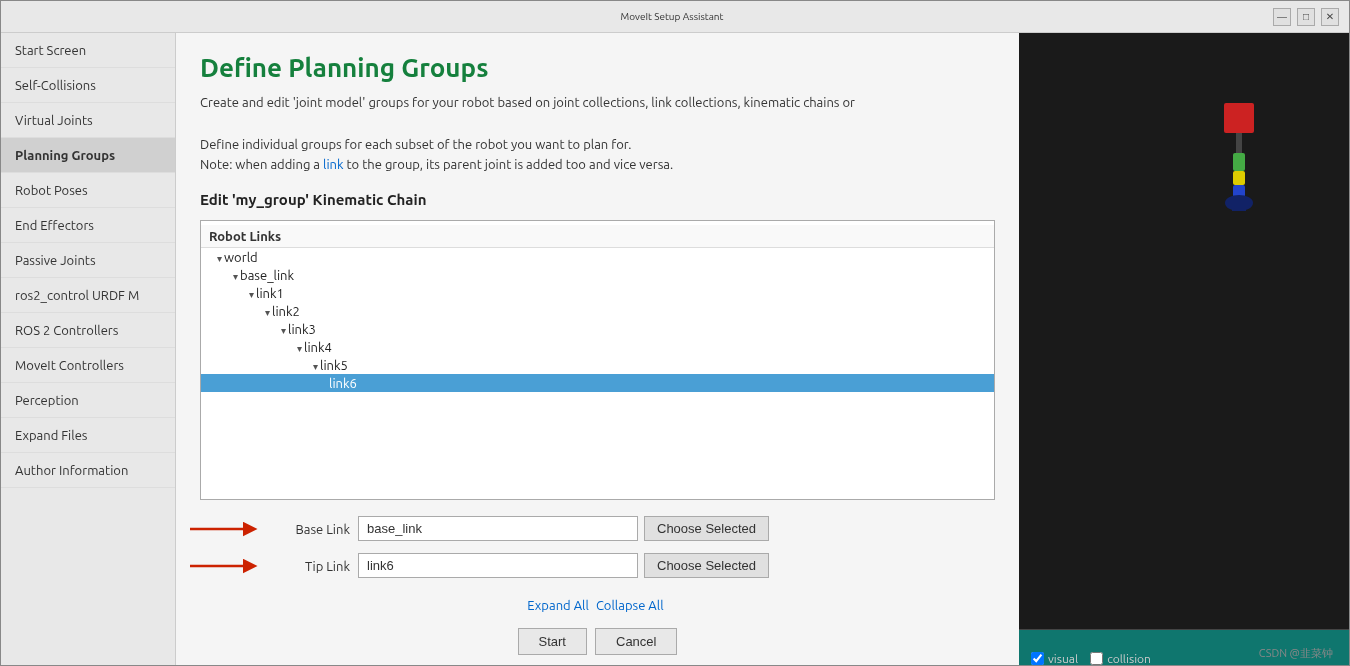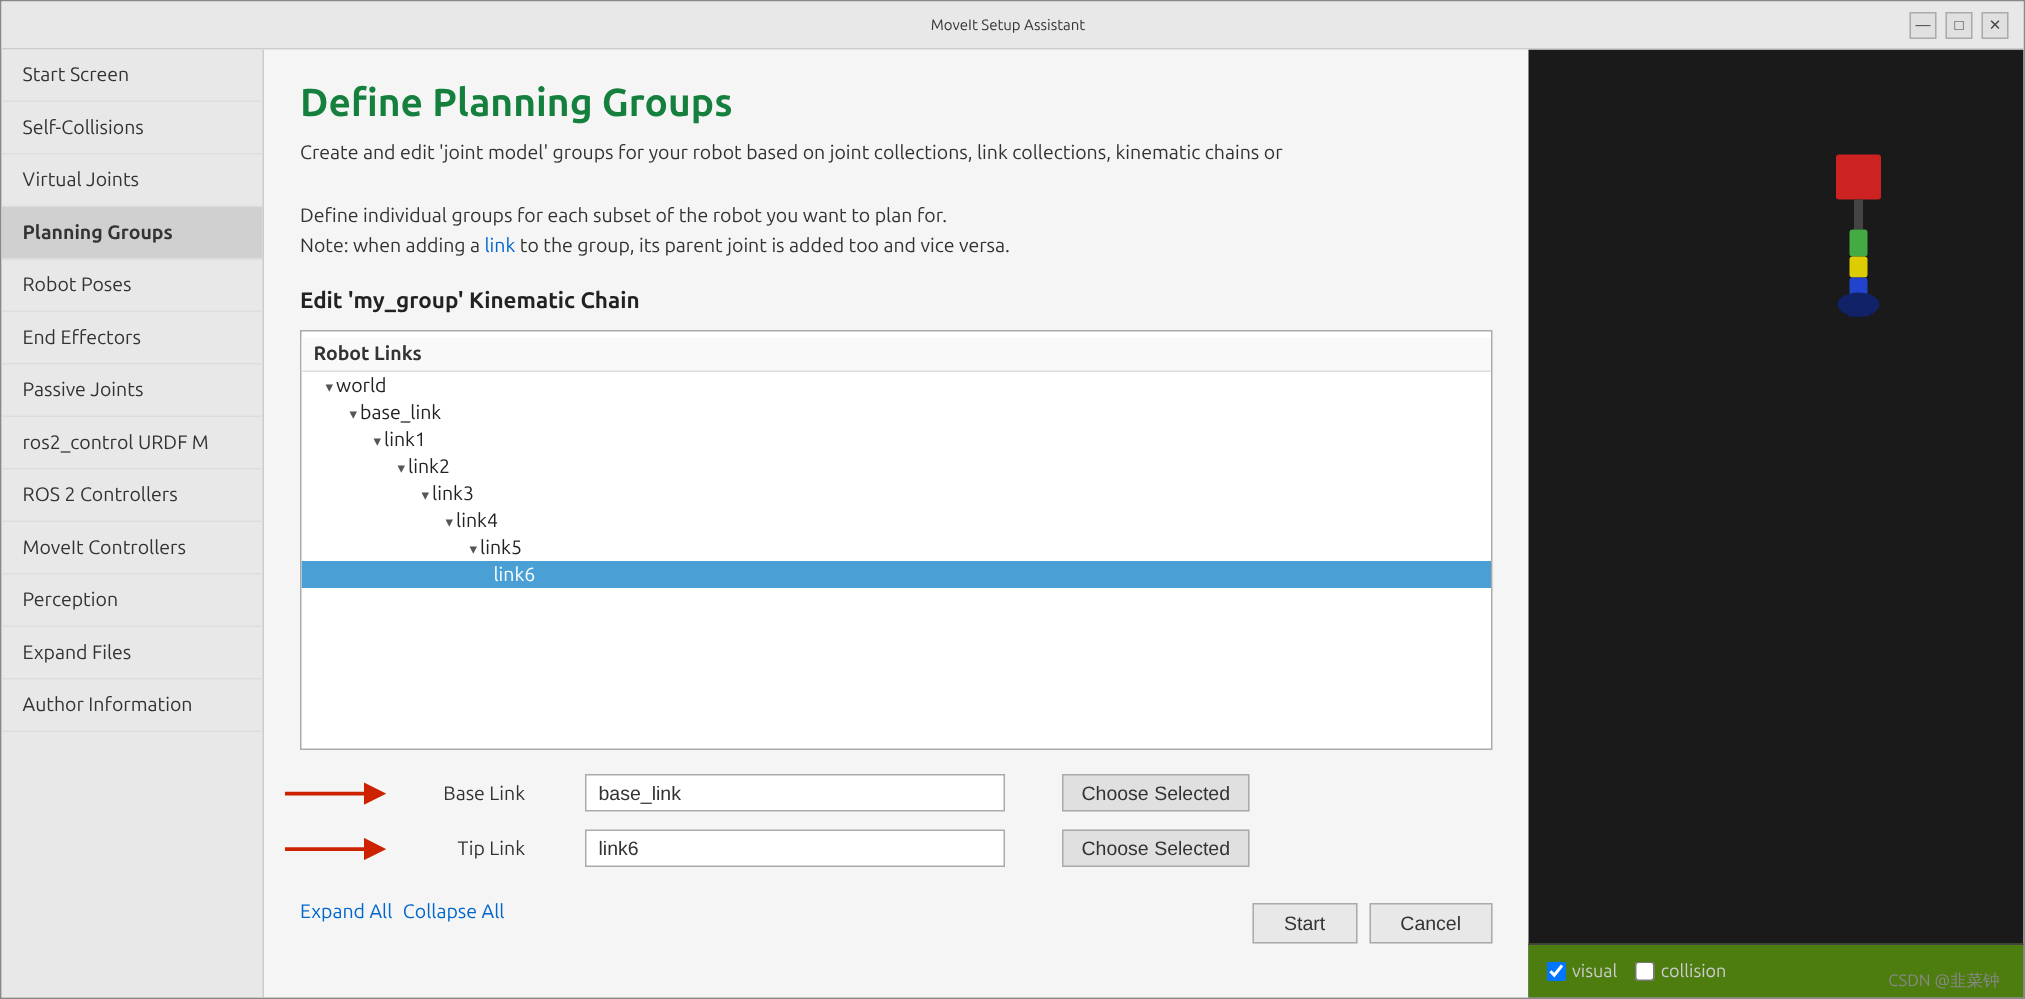--- a/index.html
+++ b/index.html
@@ -148,21 +148,20 @@
       color: #555;
       margin-right: 2px;
       font-size: 10px;
     }
     
     .link-row {
       display: flex;
       align-items: center;
       margin-bottom: 12px;
       position: relative;
-      gap: 32px;
     }
     .link-label {
       width: 80px;
       text-align: right;
       margin-right: 8px;
       font-size: 13px;
       color: #333;
     }
     .link-input {
       flex: 1;
@@ -221,23 +220,23 @@
     }
     .robot-viewport {
       flex: 1;
       display: flex;
       align-items: center;
       justify-content: center;
       position: relative;
     }
     .visual-footer {
       height: 36px;
-      background: #4d7c0f;
-      display: flex;
-      align-items: center;
+      background: #0f766e;
+      display: flex;
+      align-items: flex-end;
       padding: 0 12px;
       gap: 12px;
       border-top: 1px solid #444;
     }
     .checkbox-label {
       display: flex;
       align-items: center;
       gap: 4px;
       color: #ccc;
       font-size: 12px;
@@ -338,21 +337,21 @@
               <polygon points="0 0, 6 3, 0 6" fill="#cc2200"></polygon>
             </marker>
           </defs>
           <line x1="0" y1="10" x2="60" y2="10" stroke="#cc2200" stroke-width="2.5" marker-end="url(#arrowhead2)"></line>
         </svg>
         <span class="link-label">Tip Link</span>
         <input class="link-input" type="text" value="link6" style="">
         <button class="choose-btn">Choose Selected</button>
       </div>
 
-      <div style="display:flex; align-items:center; justify-content:space-between; margin-top:8px;">
+      <div style="display:flex; align-items:center; justify-content:space-between; margin-top:8px;flex-direction:column;">
         <div class="expand-links">
           <a>Expand All</a>
           <a>Collapse All</a>
         </div>
         <div class="action-row">
           <button class="action-btn">Start</button>
           <button class="action-btn">Cancel</button>
         </div>
       </div>
     </div>

